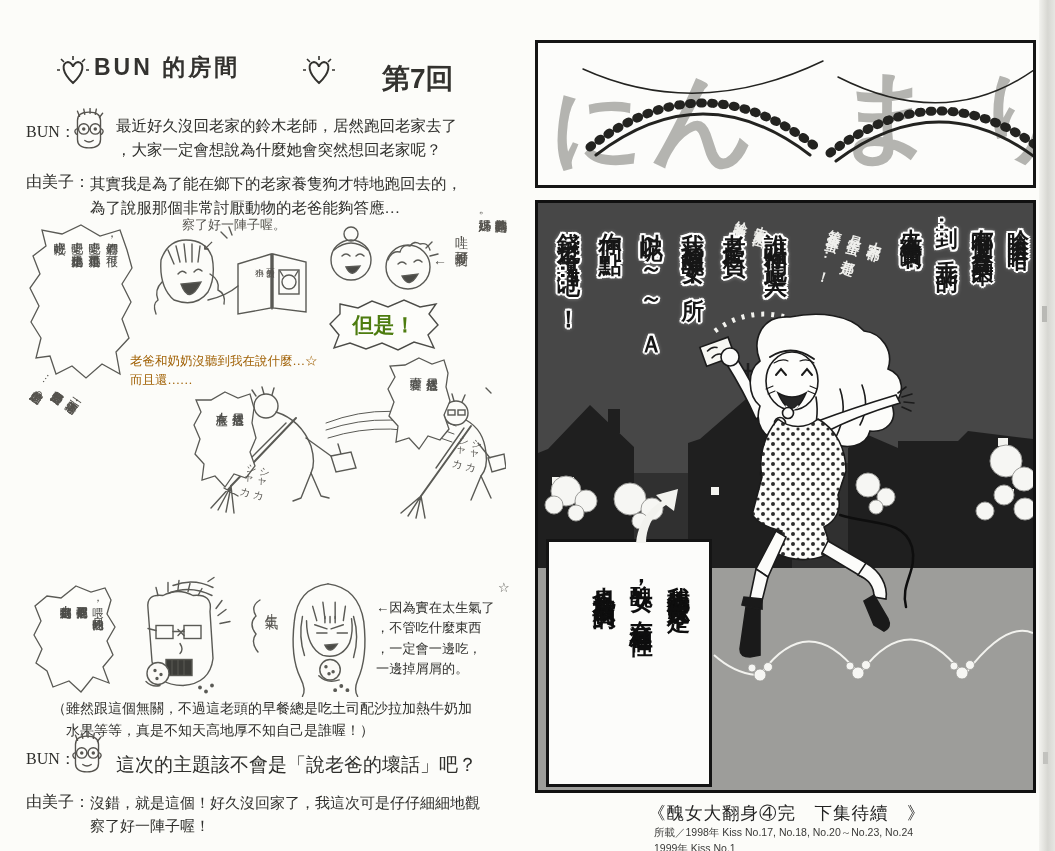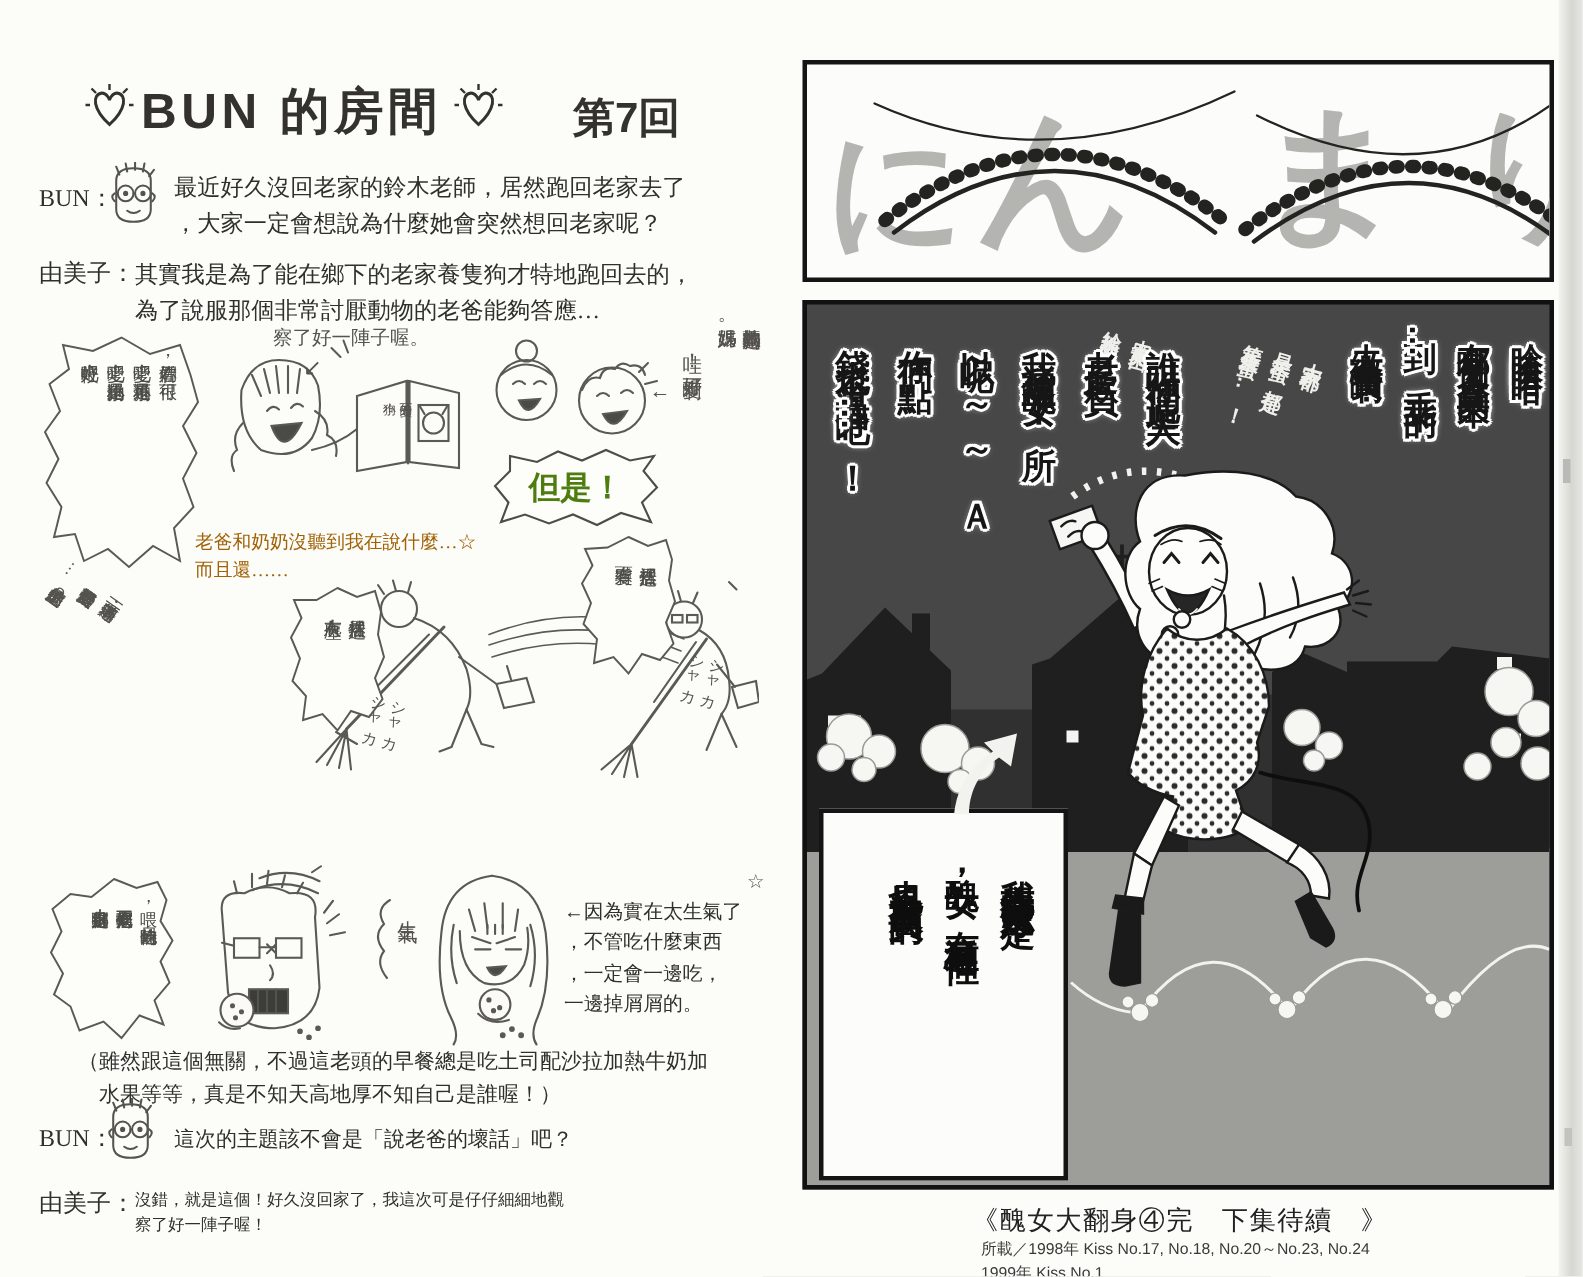--- a/index.html
+++ b/index.html
@@ -24,21 +24,21 @@
 </style>
 </head>
 <body>
 
 <div class="sheet">
 
   <svg class="abs" style="left:56px;top:54px" width="34" height="36" viewBox="0 0 34 34">
     <path d="M17,28 C6,18 5,8 12,7 C15,7 17,11 17,12 C17,11 19,7 22,7 C29,8 28,18 17,28 Z" fill="none" stroke="#33322f" stroke-width="2"></path>
     <path d="M17,5 V1 M8,7 L5,4 M26,7 L29,4 M4,15 H1 M30,15 H33" stroke="#33322f" stroke-width="1.6"></path>
   </svg>
-  <div class="abs pencil" style="left:94px;top:52px;font-size:33px;font-weight:700;letter-spacing:3px;color:#33322f;">BUN 的房間</div>
+  <div class="abs pencil" style="left:94px;top:52px;font-size:23px;font-weight:700;letter-spacing:3px;color:#33322f;">BUN 的房間</div>
   <svg class="abs" style="left:302px;top:54px" width="34" height="36" viewBox="0 0 34 34">
     <path d="M17,28 C6,18 5,8 12,7 C15,7 17,11 17,12 C17,11 19,7 22,7 C29,8 28,18 17,28 Z" fill="none" stroke="#33322f" stroke-width="2"></path>
     <path d="M17,5 V1 M8,7 L5,4 M26,7 L29,4 M4,15 H1 M30,15 H33" stroke="#33322f" stroke-width="1.6"></path>
   </svg>
   <div class="abs pencil" style="left:382px;top:60px;font-size:28px;font-weight:700;color:#33322f;">第7回</div>
 
   <div class="abs print" style="left:26px;top:122px;font-size:16px;">BUN：</div>
   <svg class="abs" style="left:70px;top:108px" width="38" height="44" viewBox="0 0 36 42">
     <g fill="none" stroke="#55534e" stroke-width="1.3" stroke-linecap="round">
       <path d="M7,12 Q7,4 18,4 Q29,4 29,12 L29,30 Q29,38 18,38 Q7,38 7,30 Z"></path>
@@ -239,25 +239,25 @@
       <path d="M7,12 Q7,4 18,4 Q29,4 29,12 L29,30 Q29,38 18,38 Q7,38 7,30 Z"></path>
       <path d="M9,8 l-2,-5 M14,6 l-1,-5 M19,5 l0,-5 M24,6 l1,-5 M28,9 l3,-4"></path>
       <circle cx="13" cy="20" r="5"></circle>
         <circle cx="24" cy="20" r="5"></circle>
         <path d="M18,20 h1"></path>
       <path d="M14,31 q4,3 8,0 M6,20 q-3,2 0,5 M30,20 q3,2 0,5"></path>
       <circle cx="13" cy="20" r="1" fill="#55534e"></circle>
         <circle cx="24" cy="20" r="1" fill="#55534e"></circle>
     </g>
   </svg>
-  <div class="abs print" style="left:116px;top:750px;width:400px;font-size:14px;line-height:1.55;">這次的主題該不會是「說老爸的壞話」吧？</div>
+  <div class="abs print" style="left:116px;top:750px;width:400px;font-size:19px;line-height:1.55;">這次的主題該不會是「說老爸的壞話」吧？</div>
 
   <div class="abs" style="left:26px;top:792px;width:488px;display:flex;">
     <span class="print" style="font-size:16px;flex:none;">由美子：</span>
-    <div class="print pre" style="font-size:11px;line-height:1.55;">沒錯，就是這個！好久沒回家了，我這次可是仔仔細細地觀
+    <div class="print pre" style="font-size:15px;line-height:1.55;">沒錯，就是這個！好久沒回家了，我這次可是仔仔細細地觀
 察了好一陣子喔！</div>
   </div>
 
   <div class="abs panel" style="left:535px;top:40px;width:501px;height:148px;">
     <div class="sfx-gray" style="left:12px;top:38px;font-size:92px;">に</div>
     <div class="sfx-gray" style="left:112px;top:24px;font-size:104px;">ん</div>
     <div class="sfx-gray" style="left:298px;top:22px;font-size:100px;">ま</div>
     <div class="sfx-gray" style="left:436px;top:24px;font-size:96px;">り</div>
     <svg style="position:absolute;inset:0;" width="495" height="142" viewBox="0 0 495 142">
       <g fill="none" stroke="#232320" stroke-linecap="round">

